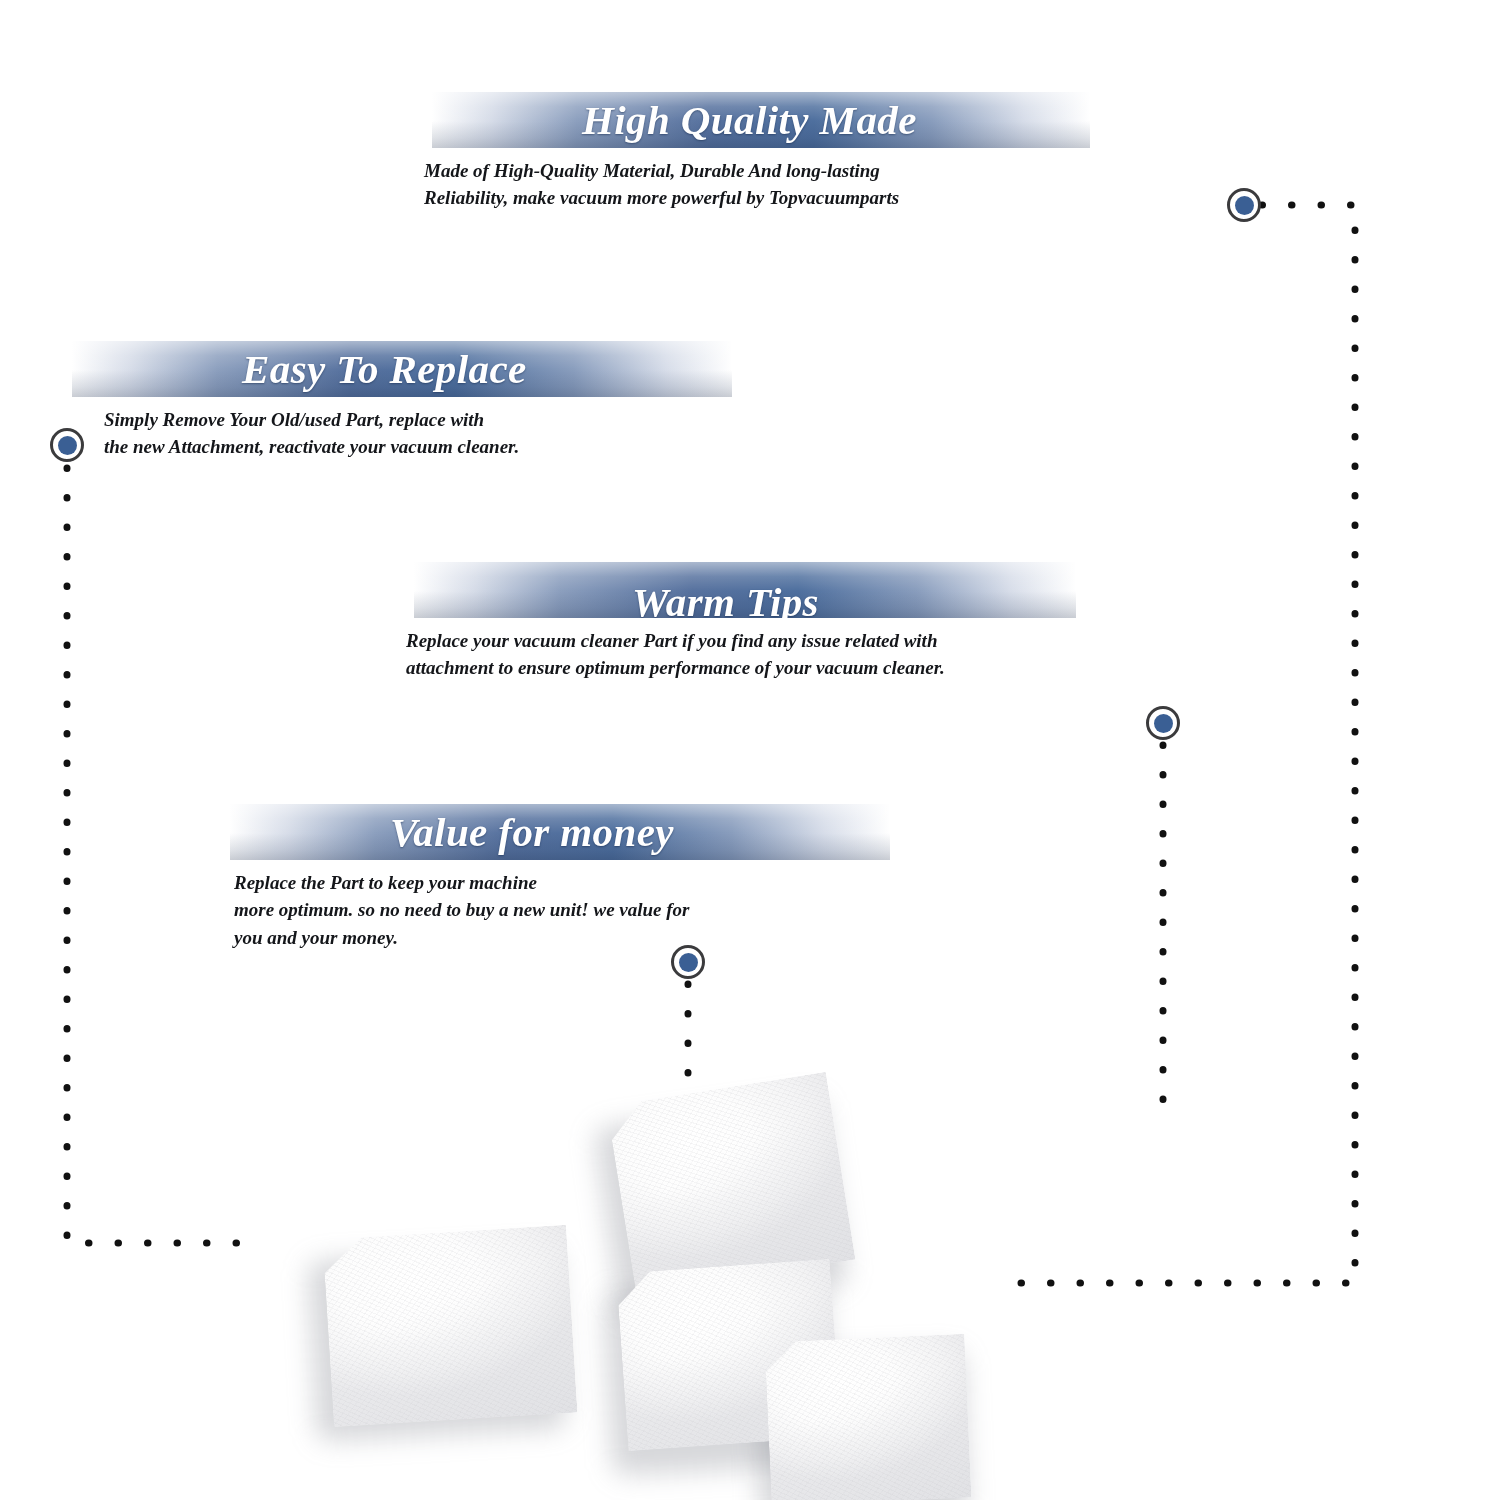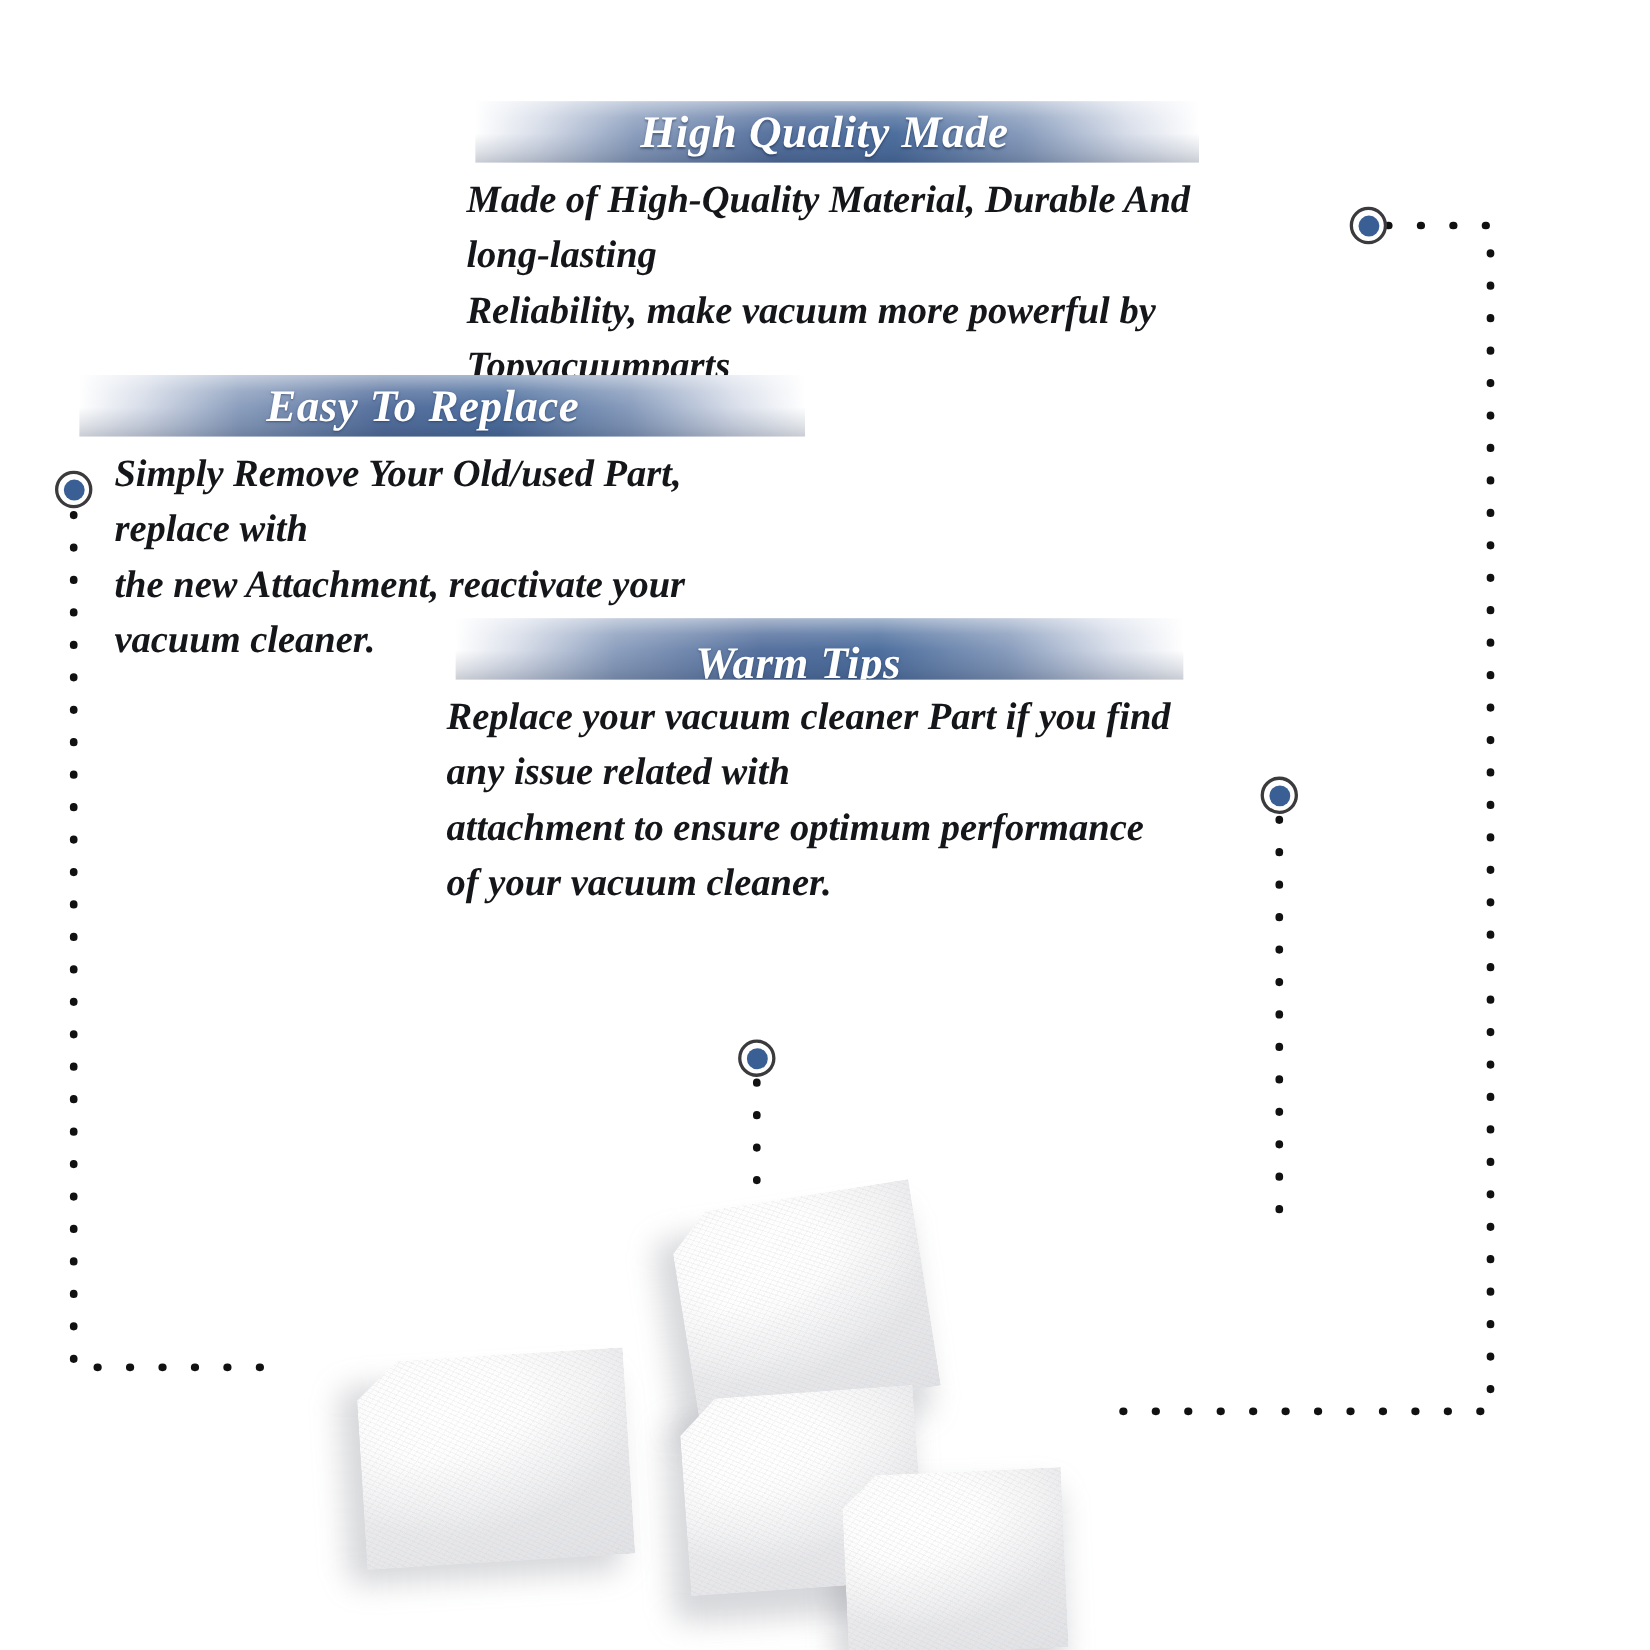--- a/index.html
+++ b/index.html
@@ -103,21 +103,21 @@
     font-weight: bold;
     font-size: 41px;
     letter-spacing: 0.4px;
     white-space: nowrap;
     text-shadow: 0 1px 2px rgba(25,45,80,0.55);
   }
   .body-text {
     color: #14161a;
     font-style: italic;
     font-weight: bold;
-    font-size: 35px;
+    font-size: 19px;
     line-height: 1.44;
     white-space: pre-line;
     margin-top: 9px;
   }
 
   
   #feat-quality        { left: 432px; top: 92px;  width: 658px; }
   #feat-quality .title { margin-left: 150px; }
   #feat-quality .body-text { margin-left: -8px; }
 
@@ -225,20 +225,32 @@
       <div class="bar">
         <div class="g1"></div>
           <div class="g2"></div>
       </div>
       <div class="title">Warm Tips</div>
     </div>
     <div class="body-text">Replace your vacuum cleaner Part if you find any issue related with
 attachment to ensure optimum performance of your vacuum cleaner.</div>
   </div>
 
+  <div class="feature" id="feat-value">
+    <div class="banner">
+      <div class="bar">
+        <div class="g1"></div>
+          <div class="g2"></div>
+      </div>
+      <div class="title">Value for money</div>
+    </div>
+    <div class="body-text">Replace the Part to keep your machine
+more optimum. so no need to buy a new unit! we value for
+you and your money.</div>
+  </div>
 
   <div class="marker" id="marker-quality">
     <div class="dot"></div>
   </div>
   <div class="marker" id="marker-replace">
     <div class="dot"></div>
   </div>
   <div class="marker" id="marker-tips">
     <div class="dot"></div>
   </div>

